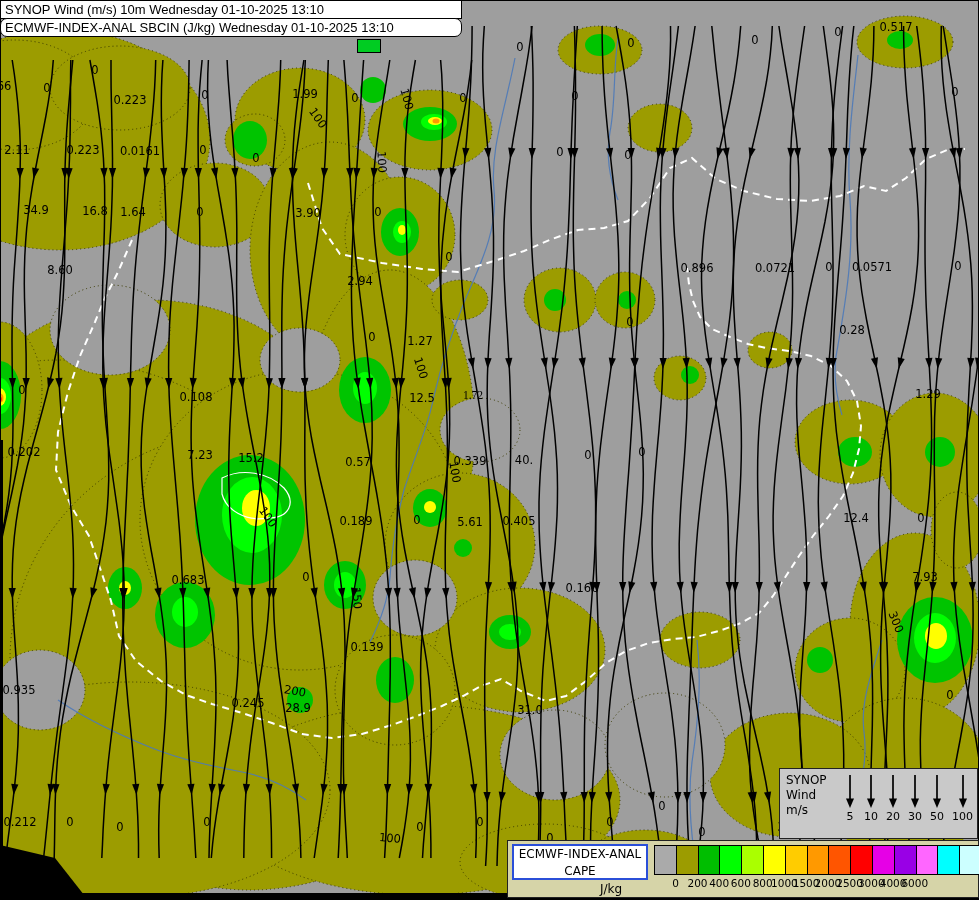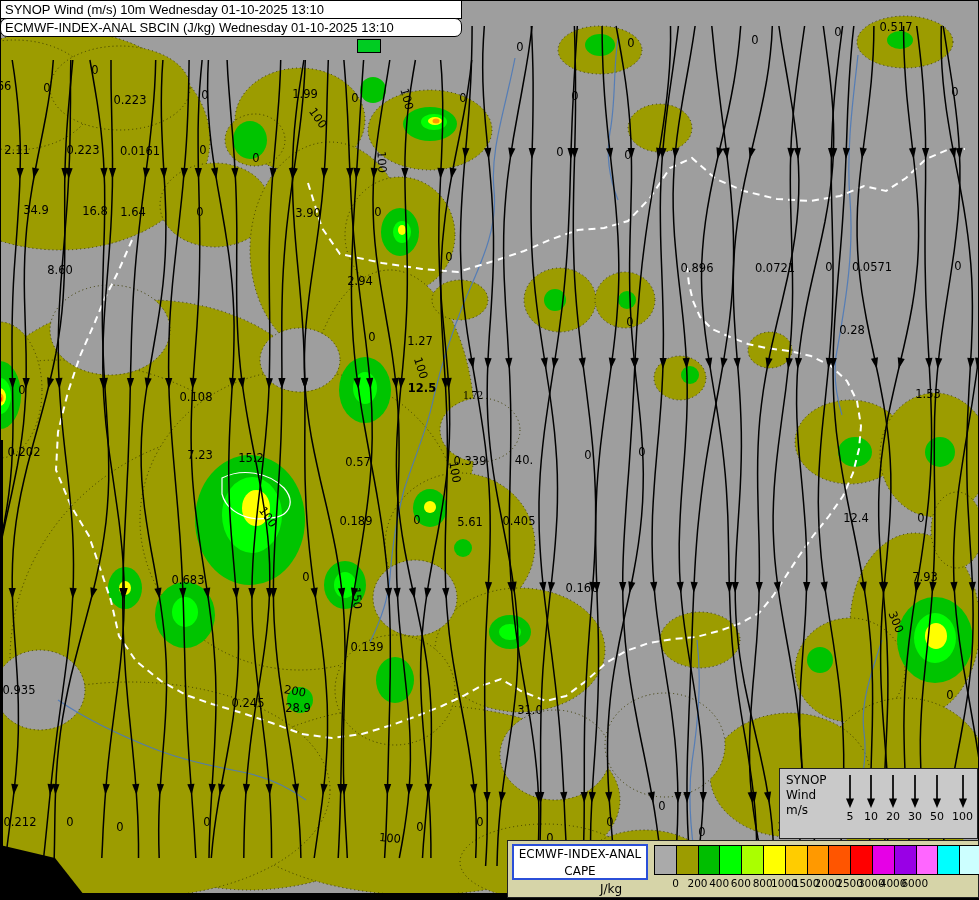--- a/index.html
+++ b/index.html
@@ -419,24 +419,24 @@
       <span class="map-label" style="left: 360px; top: 281px;">2.94</span>
       <span class="map-label" style="left: 697px; top: 268px;">0.896</span>
       <span class="map-label" style="left: 775px; top: 268px;">0.0721</span>
       <span class="map-label" style="left: 829px; top: 267px;">0</span>
       <span class="map-label" style="left: 872px; top: 267px;">0.0571</span>
       <span class="map-label" style="left: 958px; top: 266px;">0</span>
       <span class="map-label" style="left: 372px; top: 337px;">0</span>
       <span class="map-label" style="left: 420px; top: 341px;">1.27</span>
       <span class="map-label" style="left: 852px; top: 330px;">0.28</span>
       <span class="map-label" style="left: 630px; top: 322px;">0</span>
-      <span class="map-label" style="left: 422px; top: 388px; font-weight: bold;">12.5</span>
+      <span class="map-label" style="left: 422px; top: 398px;">12.5</span>
       <span class="map-label" style="left: 473px; top: 395px; font-family: Liberation Serif, serif;">1.72</span>
       <span class="map-label" style="left: 196px; top: 397px;">0.108</span>
-      <span class="map-label" style="left: 928px; top: 394px;">1.53</span>
+      <span class="map-label" style="left: 928px; top: 394px;">1.29</span>
       <span class="map-label" style="left: 22px; top: 390px;">0</span>
       <span class="map-label" style="left: 24px; top: 452px;">0.202</span>
       <span class="map-label" style="left: 200px; top: 455px;">7.23</span>
       <span class="map-label" style="left: 251px; top: 458px;">15.2</span>
       <span class="map-label" style="left: 358px; top: 462px;">0.57</span>
       <span class="map-label" style="left: 470px; top: 461px;">0.339</span>
       <span class="map-label" style="left: 524px; top: 460px;">40.</span>
       <span class="map-label" style="left: 588px; top: 455px;">0</span>
       <span class="map-label" style="left: 642px; top: 452px;">0</span>
       <span class="map-label" style="left: 856px; top: 518px;">12.4</span>

